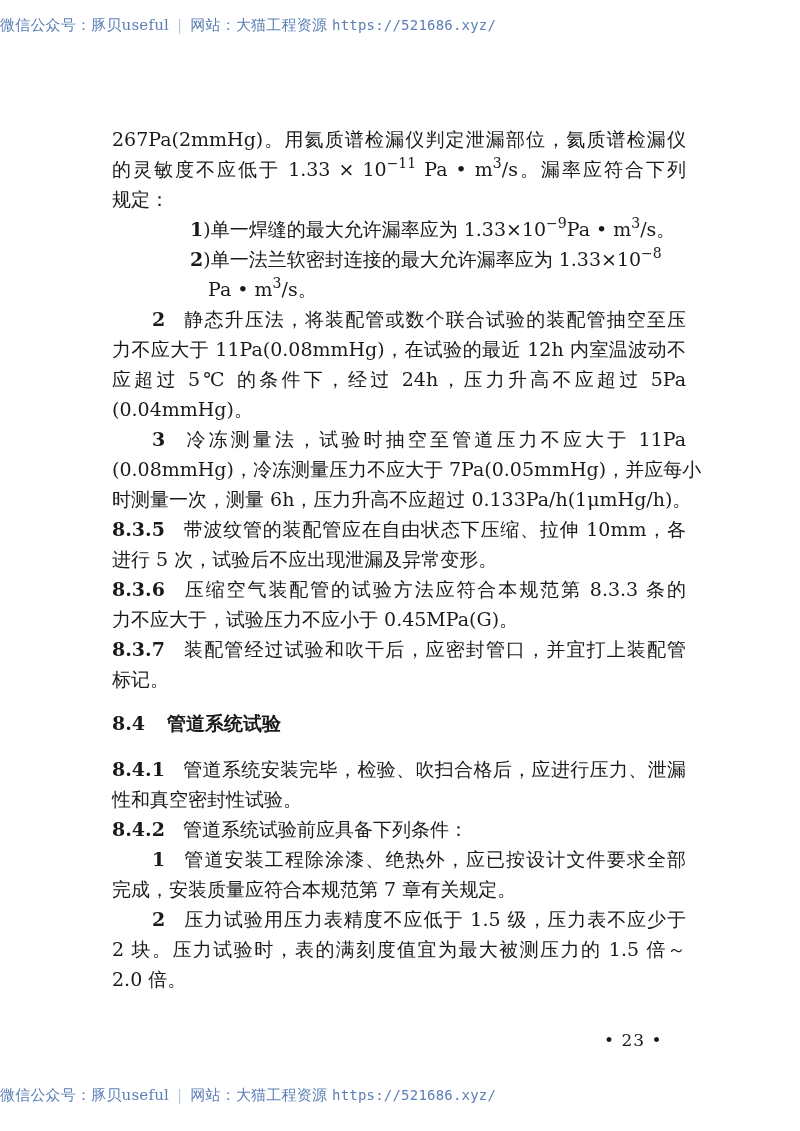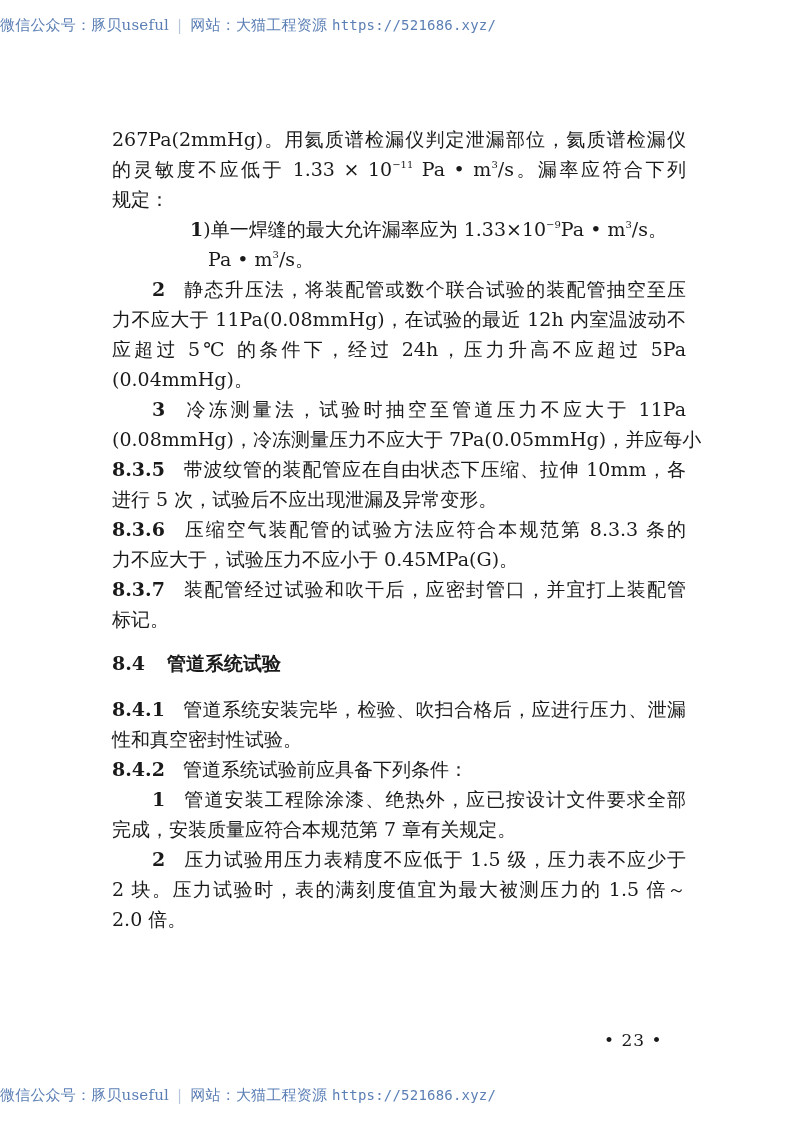--- a/index.html
+++ b/index.html
@@ -12,47 +12,49 @@
     .watermark .url { font-family: "DejaVu Sans Mono", "Liberation Mono", monospace; font-size: 14px; }
     .wm-top { top: 16px; }
     .wm-bottom { top: 1086px; }
     .content { position: absolute; left: 112px; top: 124px; width: 574px; }
     .line { font-size: 19px; line-height: 30px; height: 30px; white-space: nowrap; text-align: justify; text-align-last: justify; }
     .line.last { text-align-last: left; }
     .indent1 { padding-left: 40px; }
     .indent2 { padding-left: 78px; }
     .num { font-weight: bold; font-family: "DejaVu Serif", "Liberation Serif", serif; }
     .clause { font-weight: bold; margin-right: 18px; }
-    sup { font-size: 10px; vertical-align: 8px; line-height: 0; }
+    sup { font-size: 14px; vertical-align: 8px; line-height: 0; }
     .heading { text-align: left; font-weight: bold; font-size: 19px; line-height: 30px; height: 30px; margin: 14px 0 16px 0; }
     .heading .hnum { margin-right: 22px; }
     .page-num { position: absolute; left: 604px; top: 1030px; font-size: 17px; letter-spacing: 1px; }
   </style>
 </head>
 <body>
 
 <div class="watermark wm-top">
   <span>微信公众号：豚贝useful</span><span class="sep">|</span><span>网站：大猫工程资源</span> <span class="url">https://521686.xyz/</span>
 </div>
 
 <div class="content">
   <div class="line">267Pa(2mmHg)。用氦质谱检漏仪判定泄漏部位，氦质谱检漏仪</div>
   <div class="line"><span>的灵敏度不应低于 1.33 × 10</span><sup>−11</sup><span> Pa • m</span><sup>3</sup><span>/s。漏率应符合下列</span></div>
   <div class="line last">规定：</div>
 
   <div class="line last indent2"><span class="num">1</span><span>)单一焊缝的最大允许漏率应为 1.33×10</span><sup>−9</sup><span>Pa • m</span><sup>3</sup><span>/s。</span></div>
+  <div class="line last indent2"><span class="num">2</span><span>)单一法兰软密封连接的最大允许漏率应为 1.33×10</span><sup>−8</sup></div>
   <div class="line last" style="padding-left:96px"><span>Pa • m</span><sup>3</sup><span>/s。</span></div>
 
   <div class="line indent1"><span class="num clause">2</span><span>静态升压法，将装配管或数个联合试验的装配管抽空至压</span></div>
   <div class="line">力不应大于 11Pa(0.08mmHg)，在试验的最近 12h 内室温波动不</div>
   <div class="line">应超过 5℃ 的条件下，经过 24h，压力升高不应超过 5Pa</div>
   <div class="line last">(0.04mmHg)。</div>
 
   <div class="line indent1"><span class="num clause">3</span><span>冷冻测量法，试验时抽空至管道压力不应大于 11Pa</span></div>
   <div class="line">(0.08mmHg)，冷冻测量压力不应大于 7Pa(0.05mmHg)，并应每小</div>
+  <div class="line last">时测量一次，测量 6h，压力升高不应超过 0.133Pa/h(1μmHg/h)。</div>
 
   <div class="line"><span class="clause">8.3.5</span><span>带波纹管的装配管应在自由状态下压缩、拉伸 10mm，各</span></div>
   <div class="line last">进行 5 次，试验后不应出现泄漏及异常变形。</div>
 
   <div class="line"><span class="clause">8.3.6</span><span>压缩空气装配管的试验方法应符合本规范第 8.3.3 条的</span></div>
   <div class="line last">力不应大于，试验压力不应小于 0.45MPa(G)。</div>
 
   <div class="line"><span class="clause">8.3.7</span><span>装配管经过试验和吹干后，应密封管口，并宜打上装配管</span></div>
   <div class="line last">标记。</div>
 

